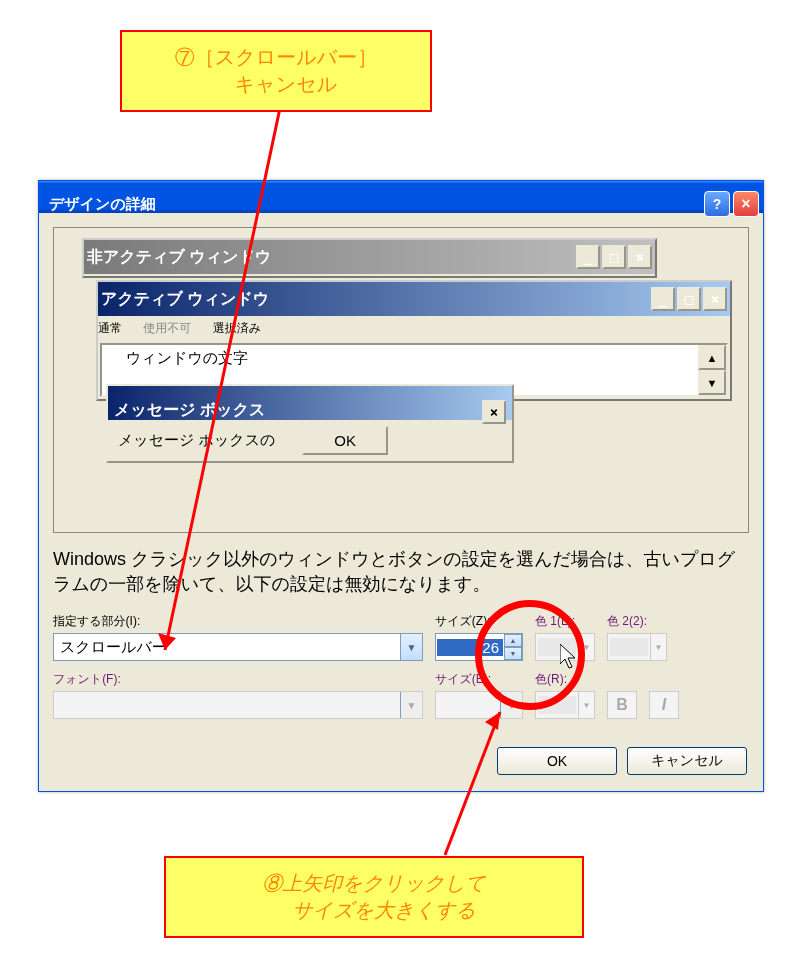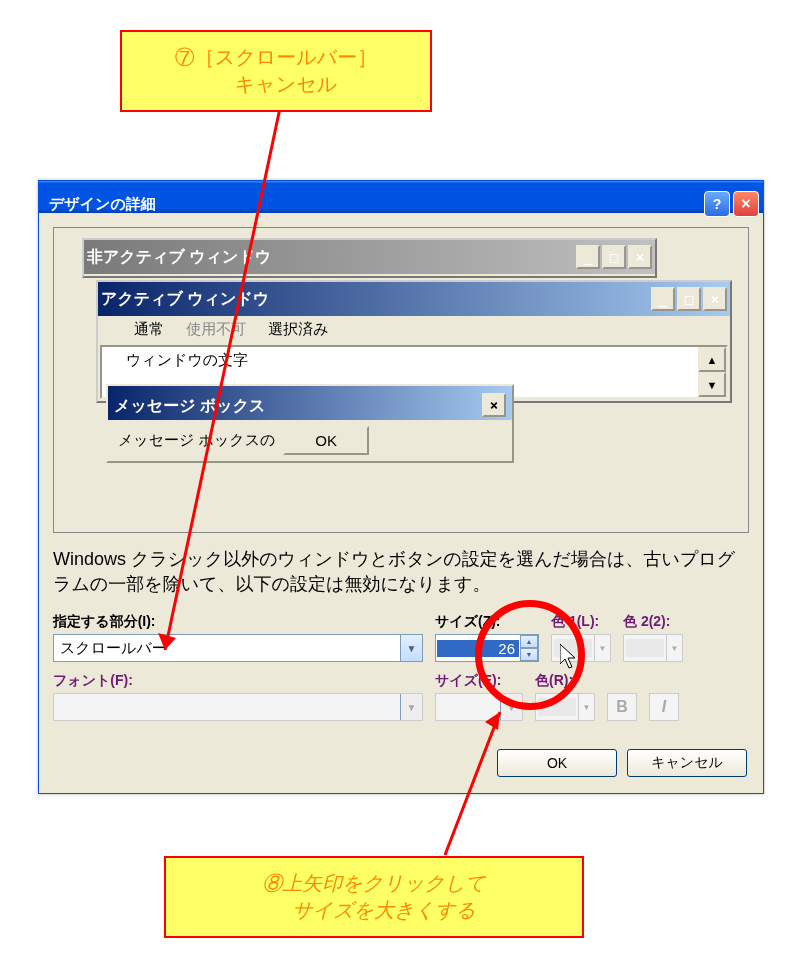--- a/index.html
+++ b/index.html
@@ -30,48 +30,48 @@
     
     .classic-window { position: absolute; border: 2px outset #ccc; background: #ece9d8; }
     .inactive-win { top: 10px; left: 28px; width: 575px; height: 40px; }
     .active-win { top: 52px; left: 42px; width: 636px; }
     .classic-titlebar { display: flex; align-items: center; justify-content: space-between; padding: 2px 3px; height: 34px; font-weight: bold; font-size: 16px; color: #fff; }
     .inactive-titlebar { background: linear-gradient(to right, #7a7a7a, #c0c0c0); }
     .active-titlebar { background: linear-gradient(to right, #0a246a, #a6caf0); gap: 8px; }
     .win-controls { display: flex; gap: 2px; }
     .win-btn { width: 24px; height: 24px; background: #ece9d8; border: 2px outset #ece9d8; display: flex; align-items: center; justify-content: center; font-family: "Marlett", monospace; font-size: 14px; }
     
-    .menu-row { padding: 4px 8px; font-size: 15px; margin-left: 28px; }
+    .menu-row { padding: 4px 0; font-size: 12px; }
     .menu-item { margin-right: 18px; }
     .disabled { color: #888; }
     
     .content-row { display: flex; align-items: stretch; border: 2px inset #ece9d8; margin: 2px; }
     .content-text { flex: 1; padding: 4px 24px; font-size: 15px; background: #fff; }
     .scroll-btns { display: flex; flex-direction: column; }
     .scroll-btn { width: 28px; height: 25px; background: #ece9d8; border: 2px outset #ece9d8; display: flex; align-items: center; justify-content: center; font-size: 11px; }
     
     .msgbox { position: absolute; top: 156px; left: 52px; width: 408px; border: 2px outset #ece9d8; background: #ece9d8; }
-    .msgbox-titlebar { background: linear-gradient(to right, #0a246a, #a6caf0); color: #fff; padding: 3px 6px; display: flex; justify-content: space-between; align-items: flex-end; font-weight: bold; font-size: 16px; height: 34px; }
-    .msgbox-body { padding: 6px 10px; display: flex; align-items: center; gap: 8px; font-size: 15px; }
+    .msgbox-titlebar { background: linear-gradient(to right, #0a246a, #a6caf0); color: #fff; padding: 14px 6px; display: flex; justify-content: space-between; align-items: flex-start; font-weight: bold; font-size: 16px; height: 34px; }
+    .msgbox-body { padding: 6px 10px; display: flex; align-items: center; gap: 27px; font-size: 15px; }
     .msgbox-body button { padding: 4px 30px; border: 2px outset #ece9d8; background: #ece9d8; font-size: 15px; }
     
     
     .note-text { font-size: 18px; margin: 14px 0 16px 0; line-height: 1.4; }
     
     .controls-row { display: flex; align-items: flex-end; gap: 12px; margin-bottom: 10px; }
     .field-group { display: flex; flex-direction: column; gap: 3px; }
-    .field-label { font-size: 14px; font-weight: bold; }
+    .field-label { font-size: 12px; }
     .disabled-label { color: #701a75; }
     
     .combo { display: flex; align-items: center; border: 1px solid #7f9db9; background: #fff; height: 28px; }
     .combo-main { width: 370px; }
     .combo-text { flex: 1; padding: 0 6px; font-size: 15px; }
     .combo-btn { width: 22px; height: 100%; background: linear-gradient(to bottom, #e3f0ff, #c4ddff); border-left: 1px solid #7f9db9; display: flex; align-items: center; justify-content: center; font-size: 10px; color: #4d6185; }
     
-    .spinner { display: flex; align-items: center; border: 1px solid #7f9db9; background: #fff; height: 28px; width: 104px; }
+    .spinner { display: flex; align-items: center; border: 1px solid #7f9db9; background: #fff; height: 28px; width: 88px; }
     .spinner-text { flex: 1; text-align: right; padding: 0 4px; font-size: 15px; background: #316ac5; color: #fff; margin: 1px; }
     .spinner-btns { display: flex; flex-direction: column; width: 18px; }
     .spinner-btn { height: 13px; background: linear-gradient(to bottom, #e3f0ff, #c4ddff); border: 1px solid #7f9db9; display: flex; align-items: center; justify-content: center; font-size: 7px; color: #4d6185; }
     
     .color-combo { display: flex; align-items: center; border: 1px solid #ccc; background: #f4f4f4; height: 28px; width: 60px; }
     .color-swatch { flex: 1; margin: 2px; height: 18px; background: #e8e8e8; }
     .color-btn { width: 16px; height: 100%; border-left: 1px solid #ccc; display: flex; align-items: center; justify-content: center; font-size: 8px; color: #aaa; }
     
     .font-row .combo { background: #f4f4f4; border-color: #ccc; }
     .font-combo { width: 370px; }

